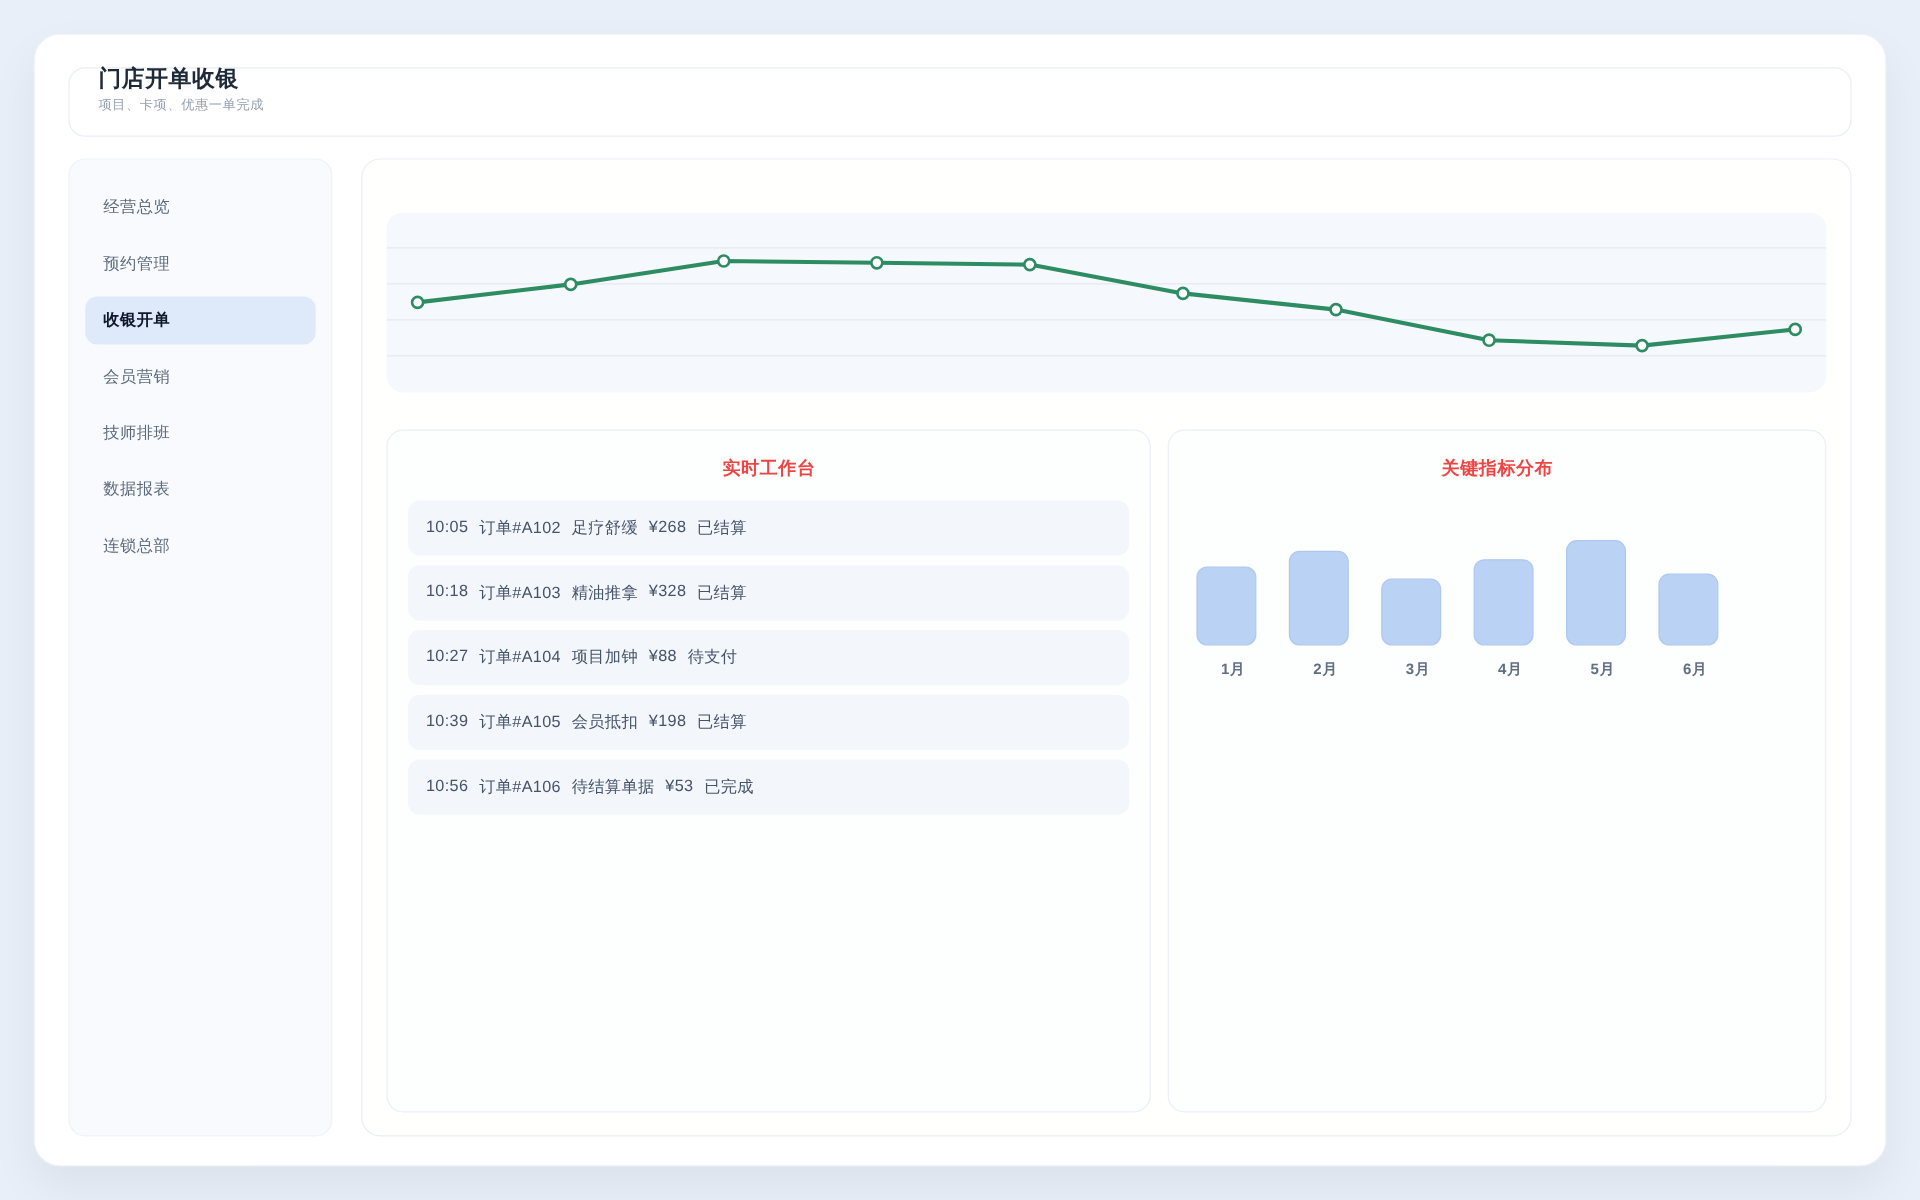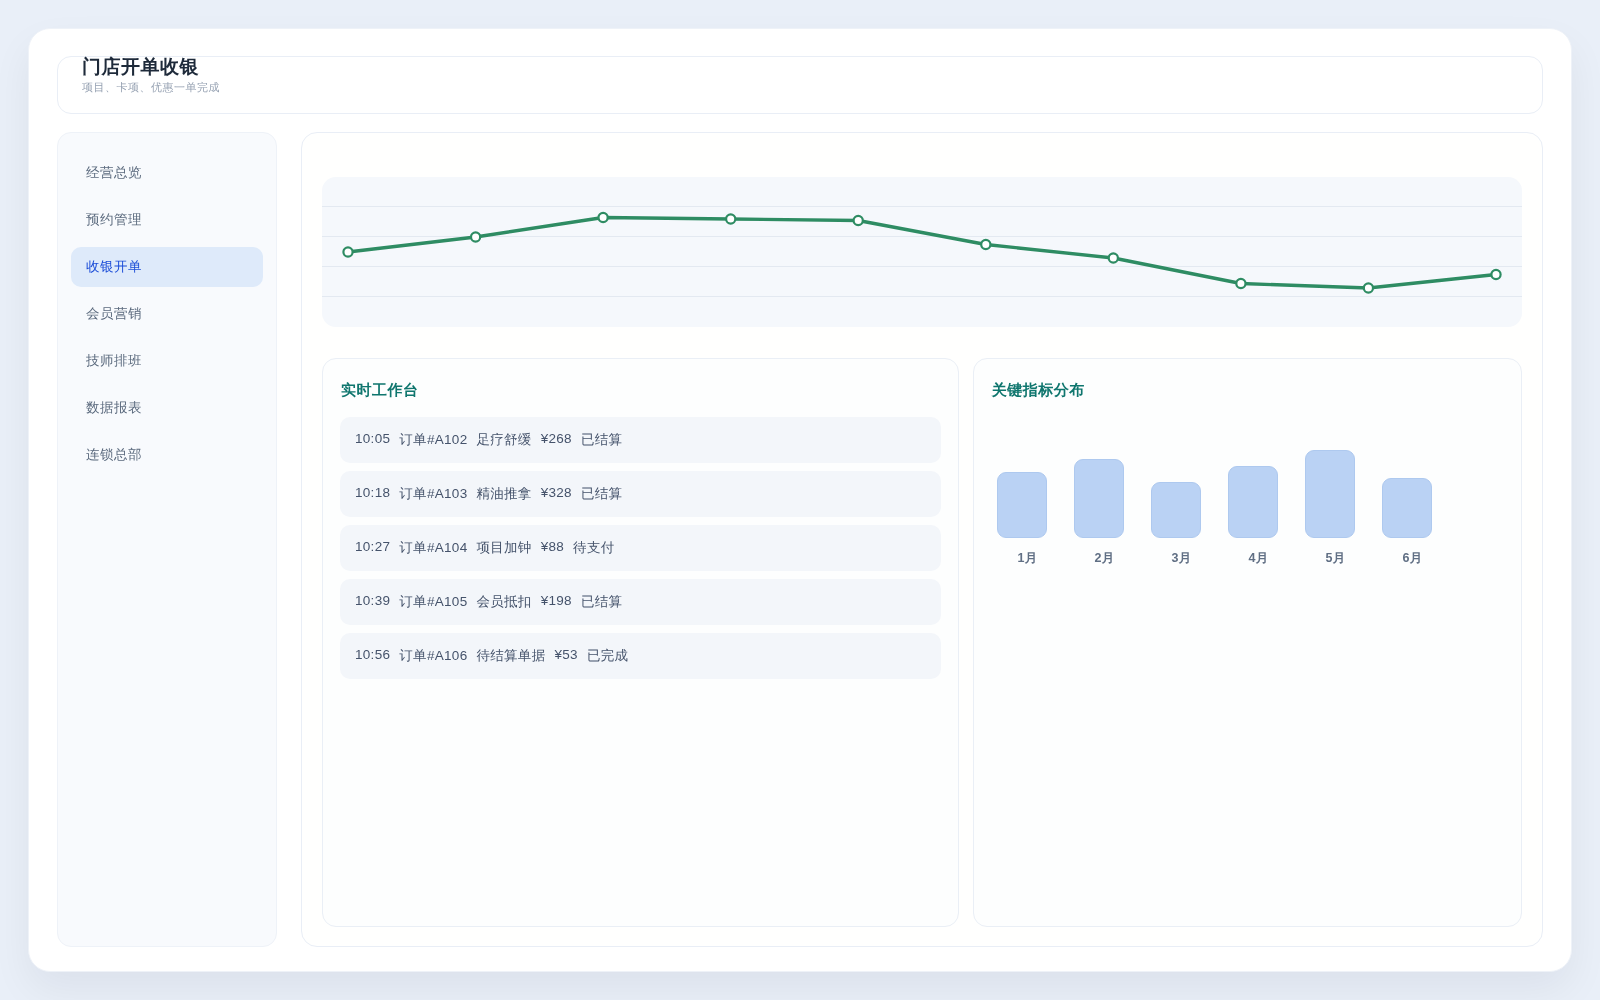--- a/index.html
+++ b/index.html
@@ -77,22 +77,22 @@
     font-size: 13.5px;
     color: #5b6a7e;
     padding: 11px 15px;
     border-radius: 10px;
     margin-bottom: 7px;
     cursor: pointer;
     letter-spacing: .5px;
   }
   .nav-item.active {
     background: #deeafa;
-    color: #1d4ed8;
-    font-weight: 400;
+    color: #0f172a;
+    font-weight: 700;
   }
   .main {
     flex: 1;
     background: #fffffe;
     border: 1px solid #e9eef6;
     border-radius: 16px;
     padding: 19px 20px;
     display: flex;
     flex-direction: column;
     min-height: 0;
@@ -123,23 +123,24 @@
   .lower { flex: 1; display: flex; gap: 14px; min-height: 0; }
   .card {
     background: #fdfefe;
     border: 1px solid #eaeff6;
     border-radius: 14px;
     padding: 20px 17px;
   }
   .card h2 {
     font-size: 15px;
     font-weight: 700;
-    color: #0f766e;
+    color: #ef4444;
     margin: 2px 0 17px 1px;
     letter-spacing: .5px;
+    text-align: center;
   }
   .workbench { flex: 1.17; }
   .metrics { flex: 1; }
   .order-row {
     background: #f3f6fa;
     border-radius: 10px;
     padding: 14px 15px;
     margin-bottom: 8px;
     font-size: 13.5px;
     color: #45536b;

